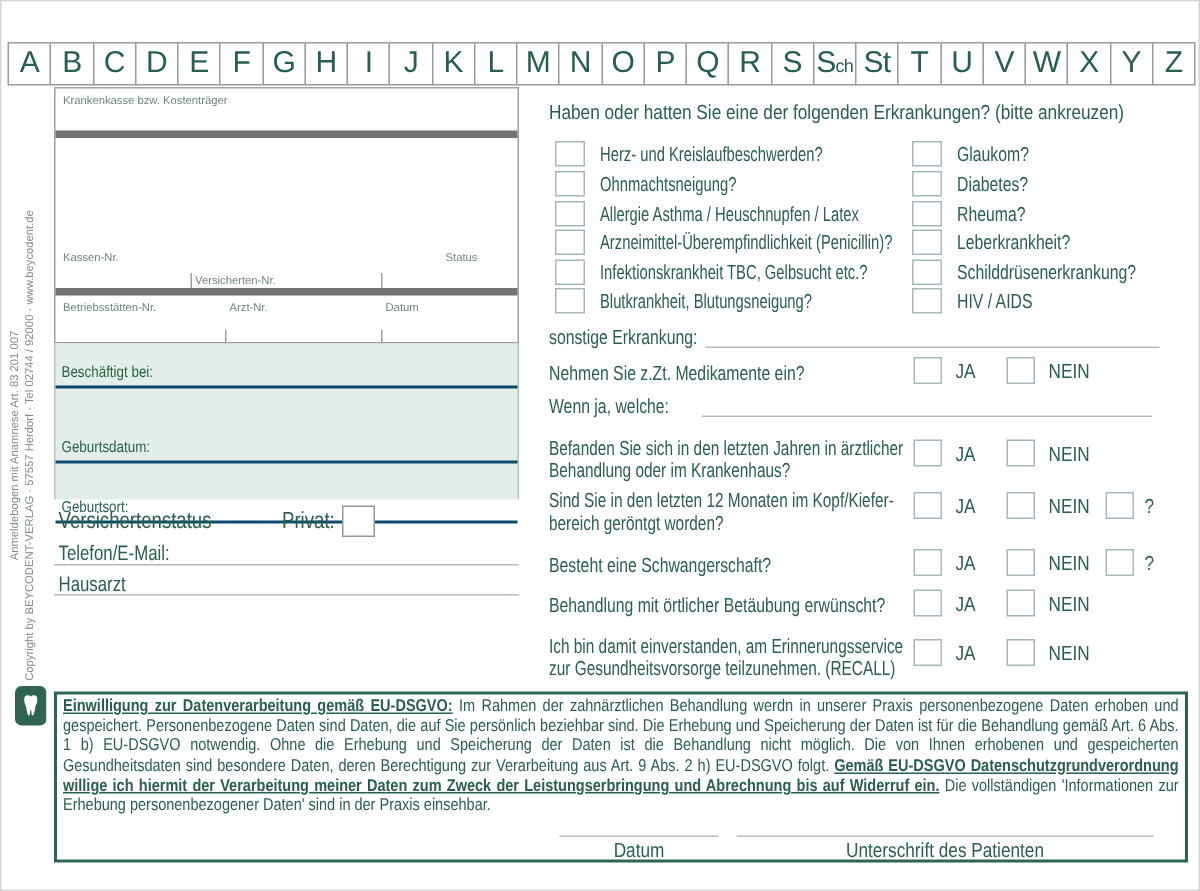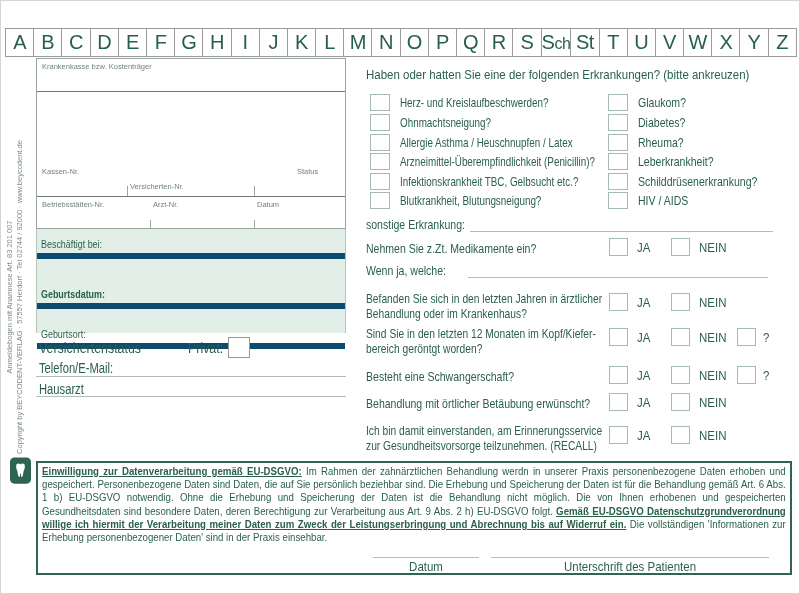--- a/index.html
+++ b/index.html
@@ -10,39 +10,39 @@
   }
   .abs { position:absolute; }
 
   
   .alpharow { position:absolute; left:4px; top:27px; width:792px; height:29px; display:flex; }
   .acell {
     flex:1 1 0; border:1px solid #9b9b9b; margin-left:-1px; background:#fff;
     text-align:center; line-height:27px; font-size:20px; color:#27604a; letter-spacing:-0.5px;
   }
   .acell:first-child { margin-left:0; }
-  .asmall { font-size:16px; }
+  .asmall { font-size:12px; }
 
   
   .vside {
     position:absolute; left:-196px; top:286px; width:420px;
     transform:rotate(-90deg); transform-origin:center;
     font-size:7.5px; line-height:10px; color:#7c8d83; text-align:center; white-space:nowrap;
   }
 
   
   .insbox { position:absolute; left:35px; top:57px; width:310px; height:171px; border:1px solid #9aa49d; background:#fff; box-sizing:border-box; }
-  .insrow { position:absolute; left:0; width:100%; border-bottom:1px solid #737373; box-sizing:border-box; }
+  .insrow { position:absolute; left:0; width:100%; border-bottom:5px solid #737373; box-sizing:border-box; }
   .insrow.last { border-bottom:none; }
   .slabel { position:absolute; font-size:7.5px; color:#71857a; white-space:nowrap; }
   .vtick { position:absolute; bottom:0; height:10px; width:1px; background:#9aa49d; }
 
   
   .greenblock { position:absolute; left:35px; top:228px; width:310px; height:104px; background:#e2efe8; box-sizing:border-box; border-left:1px solid #b7c6bc; border-right:1px solid #b7c6bc; }
-  .grow { position:absolute; left:0; width:100%; border-bottom:6px solid #0c4a6e; box-sizing:border-box; }
+  .grow { position:absolute; left:0; width:100%; border-bottom:2px solid #0c4a6e; box-sizing:border-box; }
   .glabel { position:absolute; left:4px; bottom:3px; font-size:10.5px; color:#2a6049; white-space:nowrap; transform:scaleX(0.85); transform-origin:0 100%; }
 
   
   .g15 { position:absolute; font-size:15.5px; color:#2a6049; white-space:nowrap; transform:scaleX(0.8); transform-origin:0 0; }
   .g14 { position:absolute; font-size:14px; color:#2a6049; white-space:nowrap; transform:scaleX(0.8); transform-origin:0 0; }
   .qhead { position:absolute; font-size:13.5px; color:#2a6049; white-space:nowrap; transform:scaleX(0.85); transform-origin:0 0; }
   .qline { position:absolute; font-size:13.5px; color:#2a6049; white-space:nowrap; transform:scaleX(0.78); transform-origin:0 0; }
   .qblock { position:absolute; width:325px; font-size:13.5px; line-height:15px; color:#2a6049; transform:scaleX(0.76); transform-origin:0 0; }
   .dlabel { position:absolute; font-size:13.5px; color:#2a6049; white-space:nowrap; transform-origin:0 0; }
   .opt { position:absolute; font-size:13.5px; color:#2a6049; white-space:nowrap; transform:scaleX(0.85); transform-origin:0 0; }
@@ -123,21 +123,21 @@
       <span class="slabel" style="left:220px; top:3px;">Datum</span>
       <i class="vtick" style="left:113px;"></i>
       <i class="vtick" style="left:217px;"></i>
     </div>
   </div>
 
   <div class="greenblock">
     <div class="grow" style="top:0; height:30px;">
       <span class="glabel">Beschäftigt bei:</span>
     </div>
-    <div class="grow" style="top:55px; height:25px;font-weight:bold;">
+    <div class="grow" style="top:55px; height:25px;">
       <span class="glabel">Geburtsdatum:</span>
     </div>
     <div class="grow" style="top:96px; height:24px;">
       <span class="glabel">Geburtsort:</span>
     </div>
   </div>
 
   <span class="g15" style="left:38px; top:338px;">Versichertenstatus</span>
   <span class="g15" style="left:187px; top:338px;">Privat:</span>
   <div class="cbbig" style="left:227px; top:336px;"></div>

